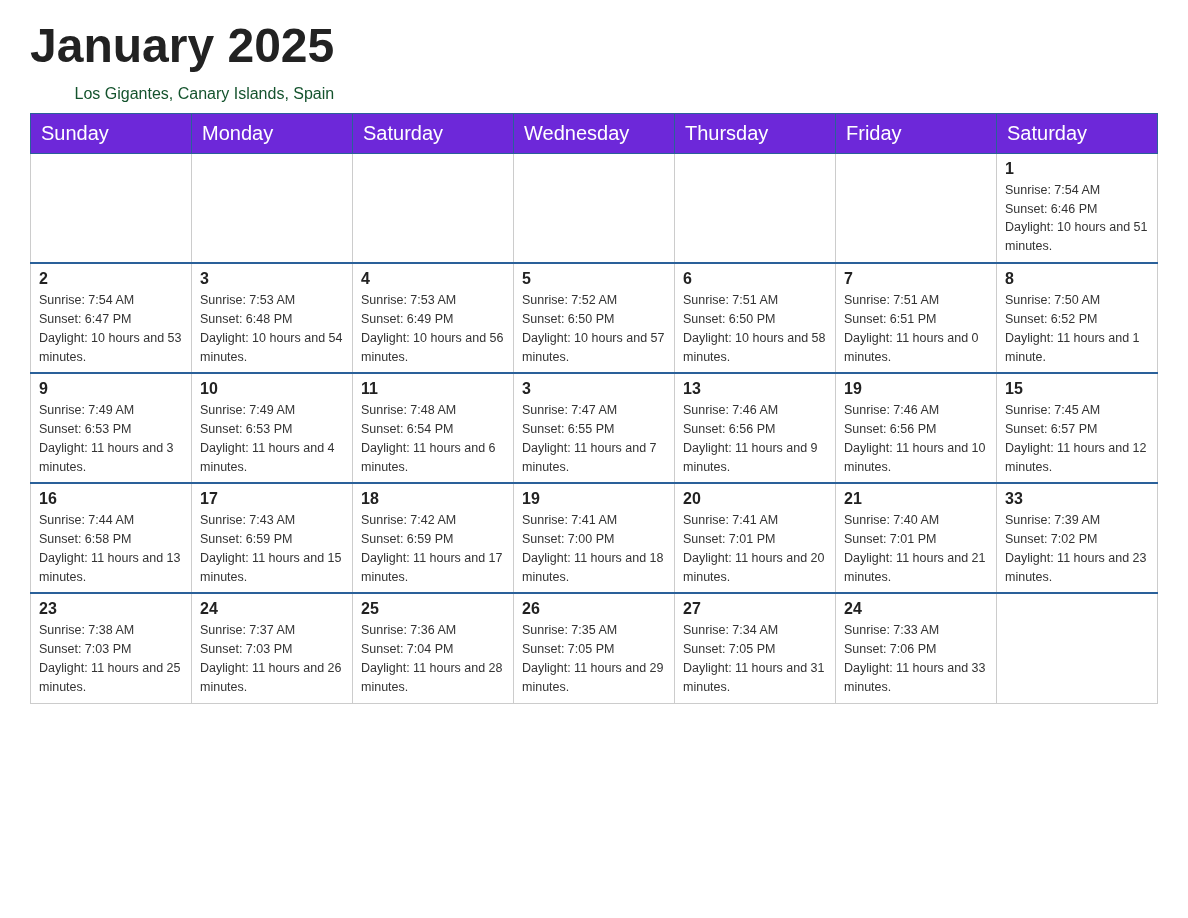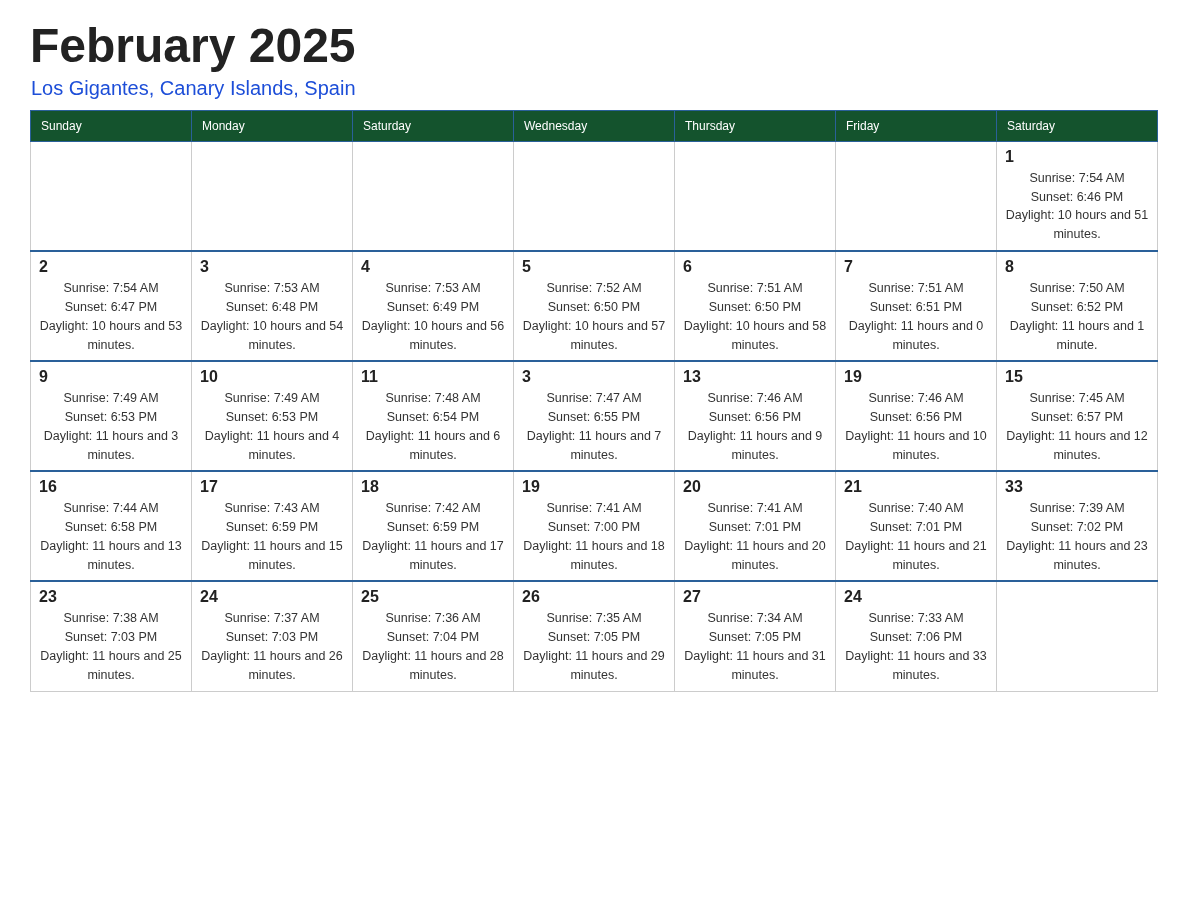--- a/index.html
+++ b/index.html
@@ -45,35 +45,35 @@
     .title-area {
       text-align: right;
     }
     .month-title {
       font-size: 48px;
       font-weight: bold;
       color: #222;
       line-height: 1.1;
     }
     .location {
-      font-size: 20px;
-      color: #1d4ed8;
-      margin-top: 4px;
+      font-size: 16px;
+      color: #14532d;
+      margin-top: 12px;
     }
     .calendar {
       width: 100%;
       border-collapse: collapse;
       margin-top: 10px;
     }
     .calendar th {
-      background-color: #14532d;
+      background-color: #6d28d9;
       color: #fff;
       padding: 8px 10px;
       text-align: left;
-      font-size: 12px;
+      font-size: 20px;
       font-weight: normal;
       border: 1px solid #2a6099;
     }
     .calendar td {
       border: 1px solid #ccc;
       vertical-align: top;
       padding: 6px 8px;
       width: calc(100% / 7);
       min-height: 110px;
       height: 110px;
@@ -82,35 +82,34 @@
       font-size: 16px;
       font-weight: bold;
       color: #222;
       display: block;
       margin-bottom: 3px;
     }
     .day-info {
       font-size: 12.5px;
       color: #333;
       line-height: 1.5;
-      text-align: center;
     }
     .empty-cell {
       background: #fff;
     }
     .row-top td {
       border-top: 2px solid #2a6099;
     }
   </style>
 </head>
 <body>
 
 <div class="header">
   <div class="title-area">
-    <div class="month-title">February 2025</div>
+    <div class="month-title">January 2025</div>
     <div class="location">Los Gigantes, Canary Islands, Spain</div>
   </div>
 </div>
 
 <table class="calendar">
   <thead>
     <tr>
     <th>Sunday</th>
         <th>Monday</th>
         <th>Saturday</th>

